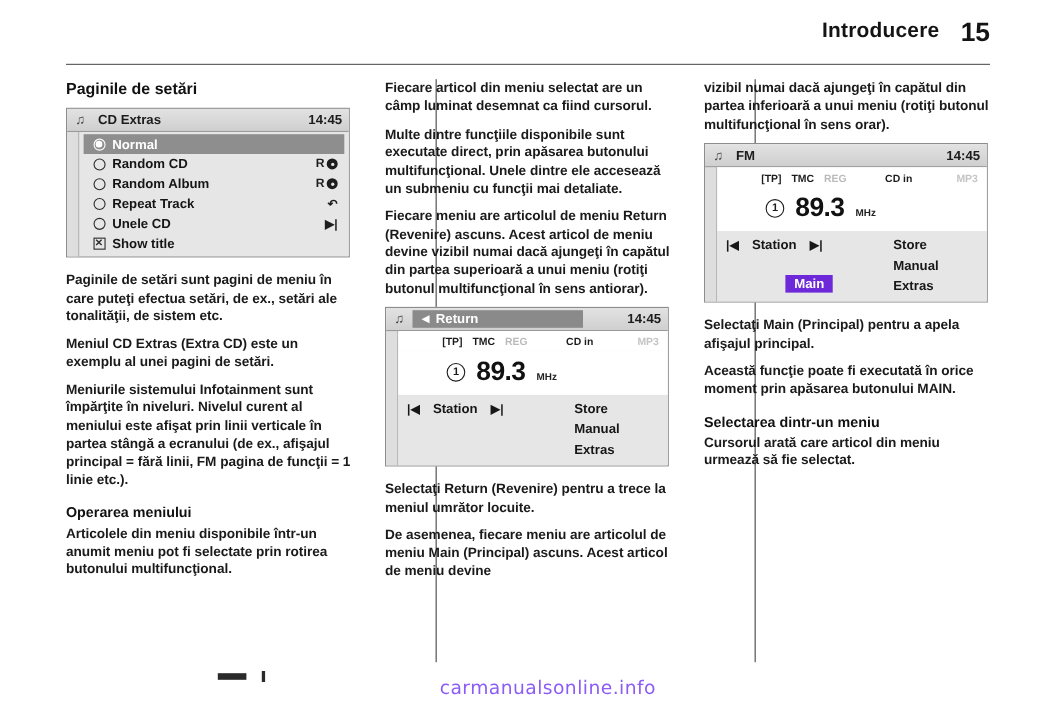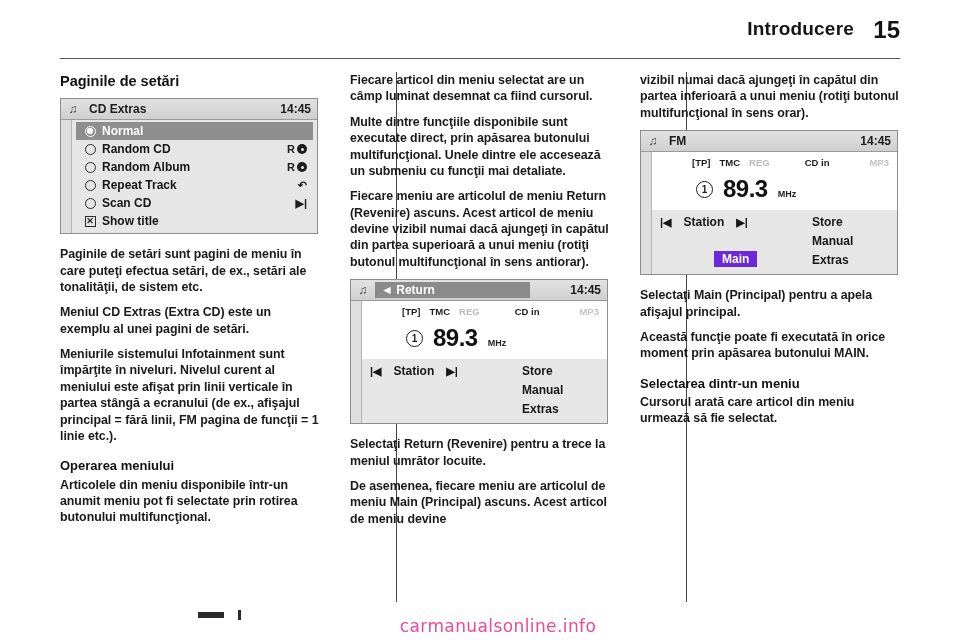--- a/index.html
+++ b/index.html
@@ -342,21 +342,21 @@
   .rc-right div { height: 18px; line-height: 18px; }
 
   
   .footer-watermark {
     position: absolute;
     left: 0;
     right: 0;
     bottom: 6px;
     text-align: center;
     font-size: 17px;
-    color: #ec4899;
+    color: #8b5cf6;
     letter-spacing: 0.4px;
     font-family: "DejaVu Sans", sans-serif;
     padding-left: 36px;
   }
   .footer-mark-left {
     position: absolute;
     left: 198px;
     bottom: 24px;
     width: 26px;
     height: 6px;
@@ -435,21 +435,21 @@
                   <span class="radio-dot"></span>
                 </span>
               <span class="menu-label">Repeat Track</span>
               <span class="menu-right">↶</span>
             </div>
 
             <div class="menu-row">
               <span class="menu-marker">
                   <span class="radio-dot"></span>
                 </span>
-              <span class="menu-label">Scan CD</span>
+              <span class="menu-label">Unele CD</span>
               <span class="menu-right">▶|</span>
             </div>
 
             <div class="menu-row">
               <span class="menu-marker">
                   <span class="check-box">✕</span>
                 </span>
               <span class="menu-label">Show title</span>
               <span class="menu-right"></span>
             </div>

